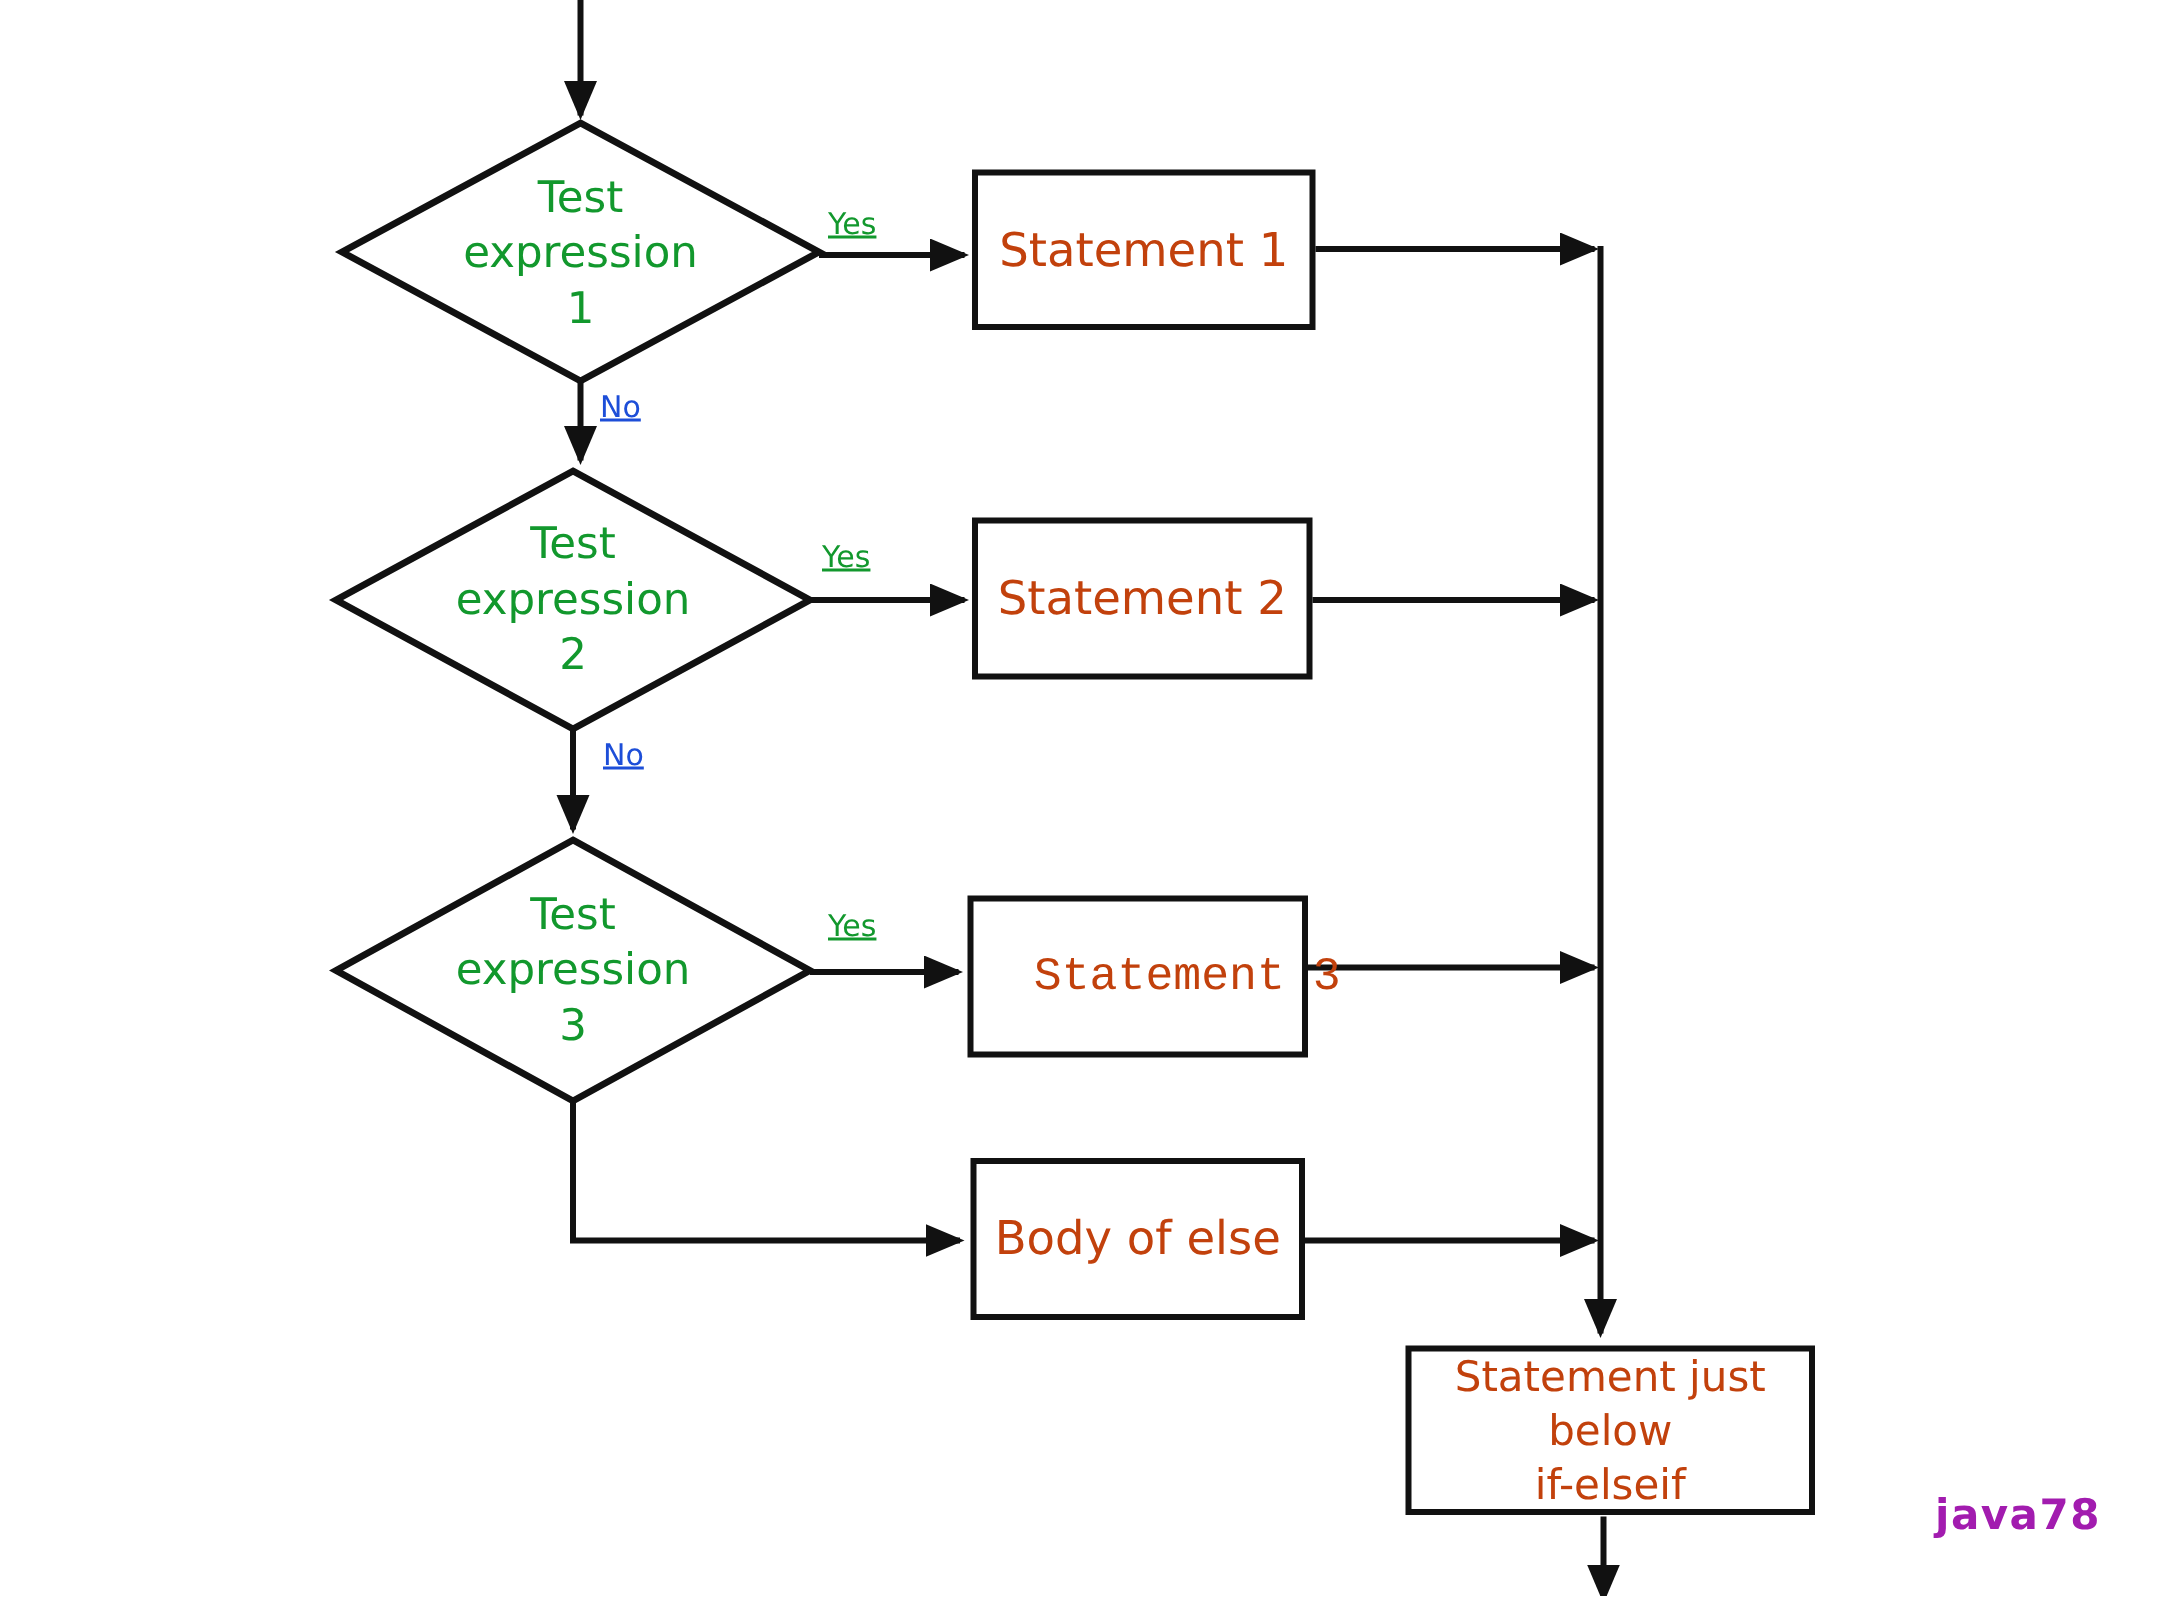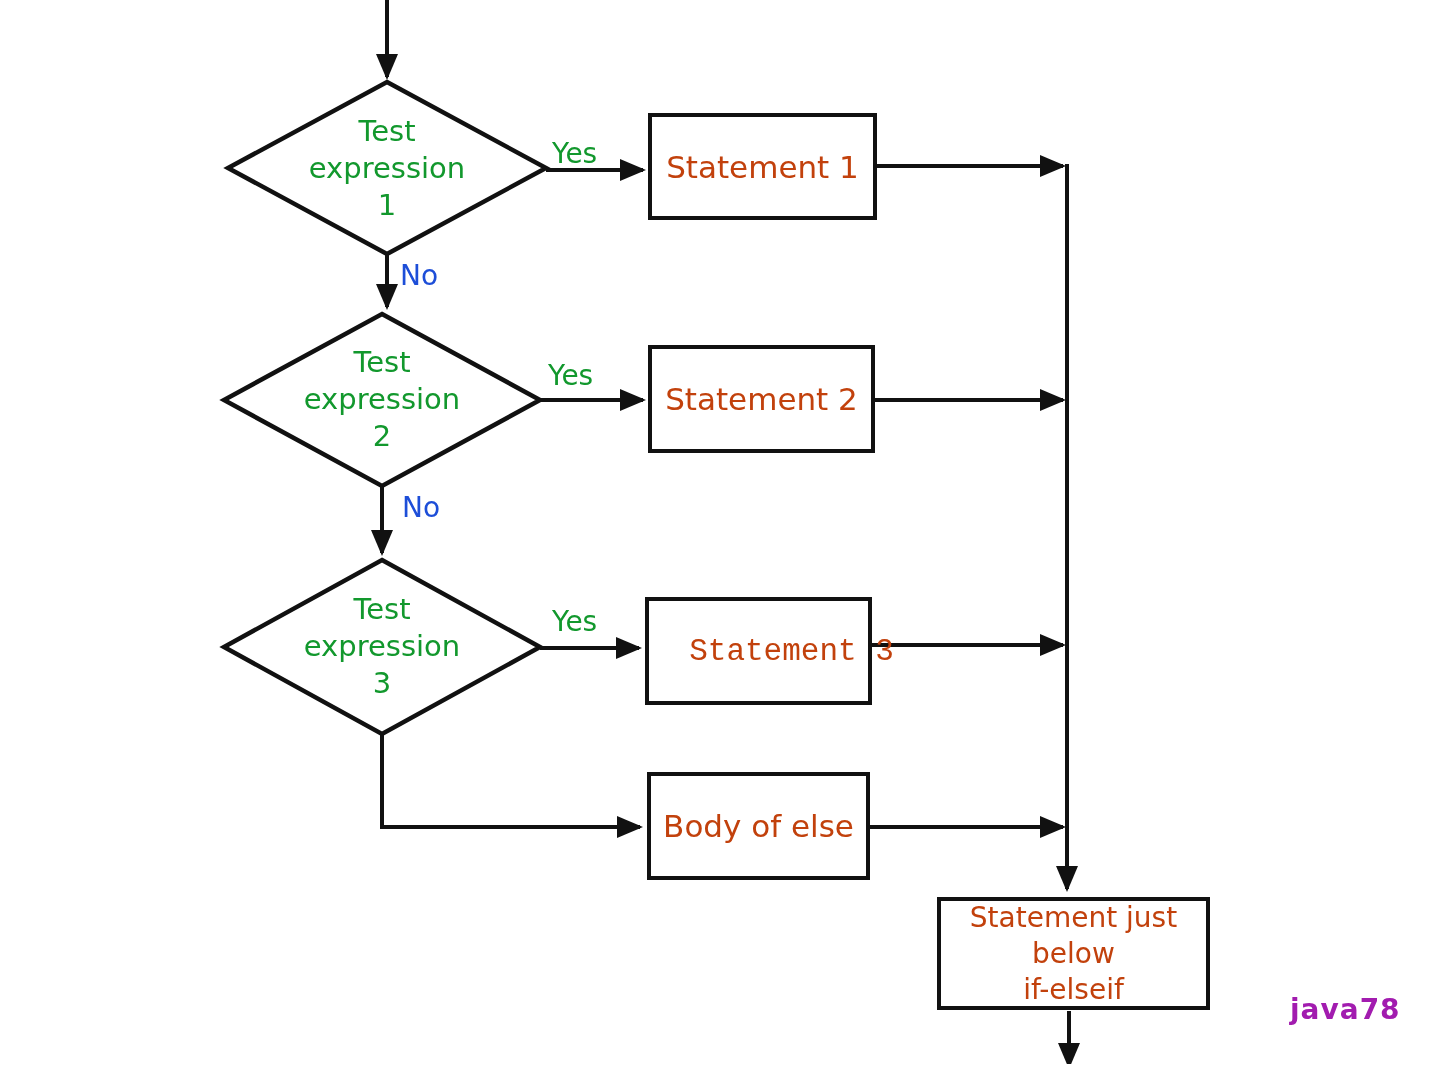--- a/index.html
+++ b/index.html
@@ -42,22 +42,23 @@
     white-space: nowrap;
   }
   .boxlabel.multiline {
     flex-direction: column;
     font-size: 28px;
     line-height: 36px;
   }
   
   .edge {
     position: absolute;
-    font-size: 28px;
+    font-size: 20px;
     white-space: nowrap;
+    text-decoration: underline;
   }
   .edge.yes { color: #12982d; }
   .edge.no  { color: #1d4ed8; }
   
   .watermark {
     position: absolute;
     left: 1290px;
     top: 993px;
     color: #a21caf;
     font-size: 28px;

